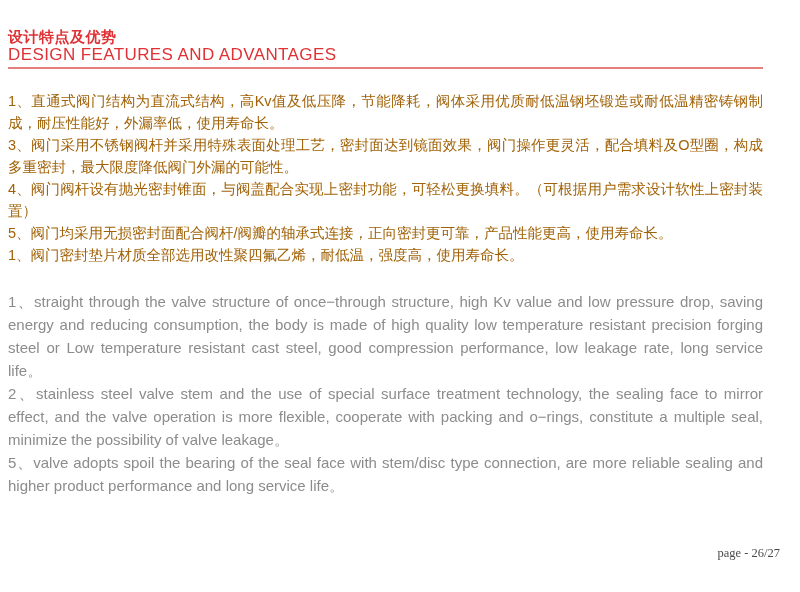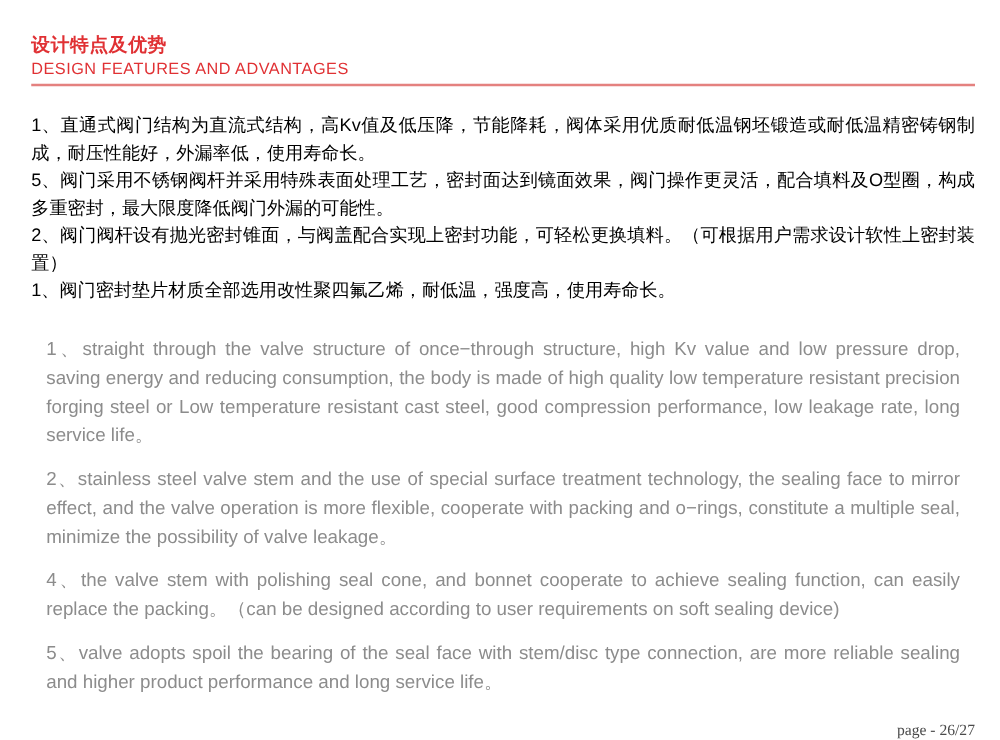--- a/index.html
+++ b/index.html
@@ -7,97 +7,97 @@
   body {
     width: 800px;
     height: 592px;
     position: relative;
     font-family: "Liberation Sans", "DejaVu Sans", sans-serif;
     overflow: hidden;
   }
   .page {
     position: absolute;
     inset: 0;
-    padding: 27px 20px 0 25px;
+    padding: 27px 20px 0 8px;
     background: #ffffff;
   }
   
   .doc-header { width: 755px; }
   .title-cn {
     color: #e03134;
     font-size: 15px;
     font-weight: bold;
     line-height: 19px;
     letter-spacing: 0.5px;
   }
   .title-en {
     color: #e03134;
-    font-size: 13px;
+    font-size: 17px;
     font-weight: normal;
     line-height: 16px;
     letter-spacing: 0.4px;
     margin-top: 1px;
   }
   .header-rule {
     width: 755px;
     height: 2px;
     background: #e4817f;
     margin-top: 4px;
   }
   
   .cn-section {
     margin-top: 21px;
     width: 755px;
-    color: #000000;
+    color: #a16207;
     font-size: 14.5px;
     line-height: 22px;
     text-align: justify;
   }
   .cn-section p { margin: 0; }
   
   .en-section {
     margin-top: 24px;
     width: 755px;
     color: #8c8c8c;
     font-size: 15px;
     line-height: 23px;
     text-align: justify;
   }
-  .en-section p { margin: 12px; }
+  .en-section p { margin: 0; }
   
   .page-footer {
     position: absolute;
     right: 20px;
-    bottom: 0;
+    bottom: 31px;
     font-family: "Liberation Serif", "DejaVu Serif", serif;
     font-size: 12.5px;
     color: #4a4a4a;
   }
 </style>
 </head>
 <body>
 
 <div class="page">
 
   <div class="doc-header">
     <div class="title-cn">设计特点及优势</div>
     <div class="title-en">DESIGN FEATURES AND ADVANTAGES</div>
     <div class="header-rule"></div>
   </div>
 
   <div class="cn-section">
     <p>1、直通式阀门结构为直流式结构，高Kv值及低压降，节能降耗，阀体采用优质耐低温钢坯锻造或耐低温精密铸钢制成，耐压性能好，外漏率低，使用寿命长。</p>
-    <p>5、阀门采用不锈钢阀杆并采用特殊表面处理工艺，密封面达到镜面效果，阀门操作更灵活，配合填料及O型圈，构成多重密封，最大限度降低阀门外漏的可能性。</p>
-    <p>2、阀门阀杆设有抛光密封锥面，与阀盖配合实现上密封功能，可轻松更换填料。（可根据用户需求设计软性上密封装置）</p>
+    <p>3、阀门采用不锈钢阀杆并采用特殊表面处理工艺，密封面达到镜面效果，阀门操作更灵活，配合填料及O型圈，构成多重密封，最大限度降低阀门外漏的可能性。</p>
+    <p>4、阀门阀杆设有抛光密封锥面，与阀盖配合实现上密封功能，可轻松更换填料。（可根据用户需求设计软性上密封装置）</p>
+    <p>5、阀门均采用无损密封面配合阀杆/阀瓣的轴承式连接，正向密封更可靠，产品性能更高，使用寿命长。</p>
     <p>1、阀门密封垫片材质全部选用改性聚四氟乙烯，耐低温，强度高，使用寿命长。</p>
   </div>
 
   <div class="en-section">
     <p>1、straight through the valve structure of once−through structure, high Kv value and low pressure drop, saving energy and reducing consumption, the body is made of high quality low temperature resistant precision forging steel or Low temperature resistant cast steel, good compression performance, low leakage rate, long service life。</p>
     <p>2、stainless steel valve stem and the use of special surface treatment technology, the sealing face to mirror effect, and the valve operation is more flexible, cooperate with packing and o−rings, constitute a multiple seal, minimize the possibility of valve leakage。</p>
-    <p>4、the valve stem with polishing seal cone, and bonnet cooperate to achieve sealing function, can easily replace the packing。（can be designed according to user requirements on soft sealing device)</p>
     <p>5、valve adopts spoil the bearing of the seal face with stem/disc type connection, are more reliable sealing and higher product performance and long service life。</p>
 
   </div>
 
   <div class="page-footer">page - 26/27</div>
 
 </div>
 
 </body></html>

